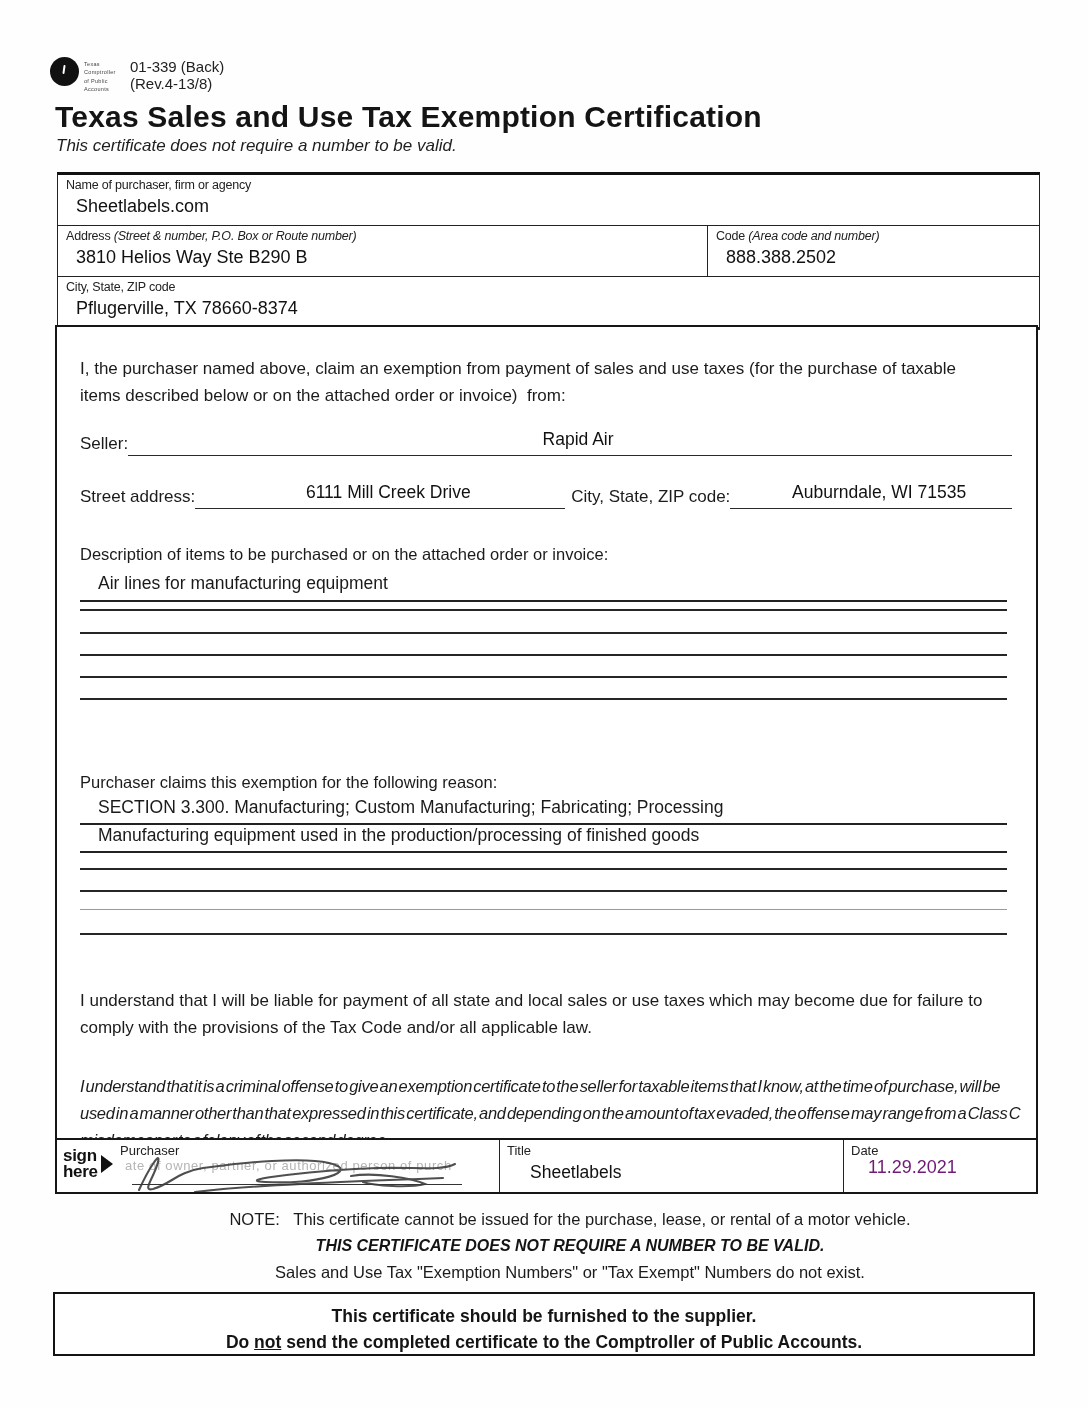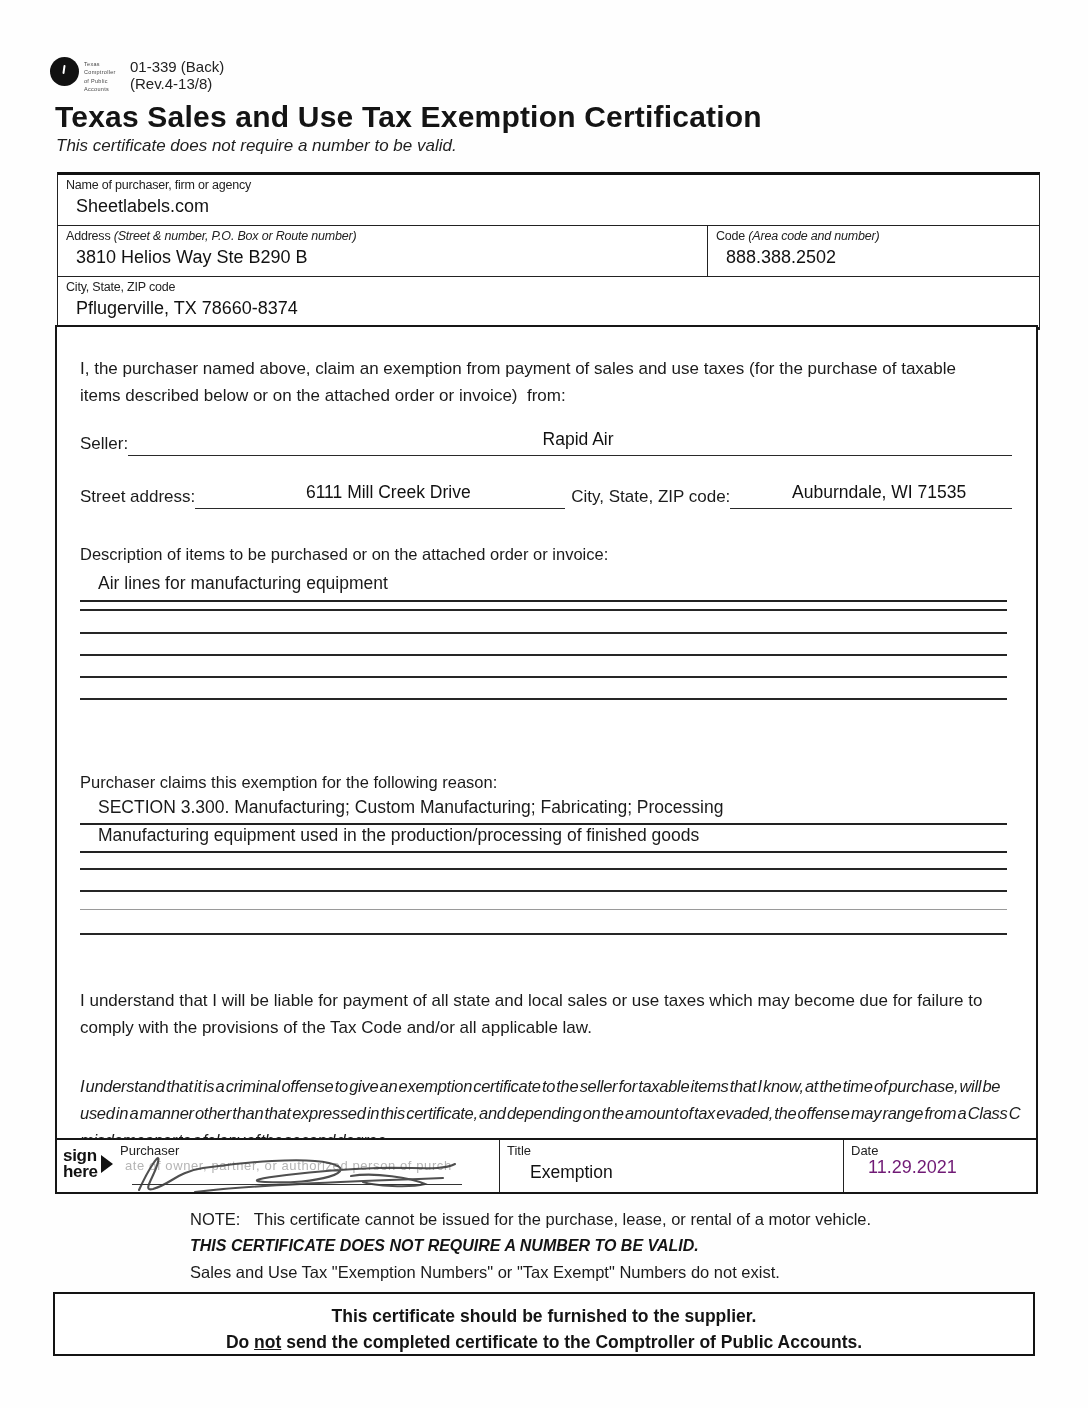--- a/index.html
+++ b/index.html
@@ -75,21 +75,21 @@
   .cell-label { position:absolute; top:3px; font-size:13px; color:#222; }
   .c1 .cell-label { left:63px; }
   .c2 .cell-label, .c3 .cell-label { left:7px; }
   .faded-line { position:absolute; left:68px; top:18px; font-size:13px; color:#b5b5b5; letter-spacing:.6px; white-space:nowrap; }
   .sig-underline { position:absolute; left:75px; top:44px; width:330px; border-bottom:1.5px solid #333; }
   .signature-svg { position:absolute; left:68px; top:2px; }
   .c2 .cell-value { position:absolute; left:30px; top:22px; font-size:17.5px; color:#111; }
   .c3 .cell-value { position:absolute; left:24px; top:17px; font-size:18px; color:#701a75; }
 
   
-  .notes { position:absolute; left:190px; top:1210px; width:760px; }
+  .notes { position:absolute; left:190px; top:1210px; width:760px;text-align:center; }
   .note-line1 { font-size:16.5px; color:#1b1b1b; white-space:pre-wrap; }
   .note-line2 { font-size:16px; font-weight:bold; font-style:italic; margin-top:8px; color:#141414; }
   .note-line3 { font-size:16.5px; margin-top:8px; color:#1b1b1b; }
 
   
   .footer-box { position:absolute; left:53px; top:1292px; width:982px; height:64px; border:2.5px solid #131313; background:#fff; text-align:center; padding-top:9px; }
   .footer-line { font-size:17.5px; font-weight:bold; color:#141414; line-height:1.5; }
   .footer-line .u { text-decoration:underline; }
 </style>
 </head>
@@ -201,21 +201,21 @@
       <svg class="signature-svg" width="360" height="52" viewBox="0 0 360 52">
         <g fill="none" stroke="#3c3c3c" stroke-width="2.1" stroke-linecap="round" opacity="0.9">
           <path d="M14 48 C 24 26, 36 8, 33 20 C 30 34, 16 50, 28 47 C 46 42, 52 30, 78 26 C 120 20, 178 15, 204 21 C 238 29, 192 43, 140 40 C 104 38, 196 28, 252 26 C 292 25, 316 29, 330 22"></path>
           <path d="M70 50 C 130 43, 210 40, 318 36"></path>
           <path d="M226 34 C 250 30, 286 36, 300 42 C 284 46, 250 44, 238 40"></path>
         </g>
       </svg>
     </div>
     <div class="sig-cell c2">
       <div class="cell-label">Title</div>
-      <div class="cell-value">Exemption</div>
+      <div class="cell-value">Sheetlabels</div>
     </div>
     <div class="sig-cell c3">
       <div class="cell-label">Date</div>
       <div class="cell-value">11.29.2021</div>
     </div>
   </div>
 
   <div class="notes">
     <div class="note-line1">NOTE:   This certificate cannot be issued for the purchase, lease, or rental of a motor vehicle.</div>
     <div class="note-line2">THIS CERTIFICATE DOES NOT REQUIRE A NUMBER TO BE VALID.</div>

